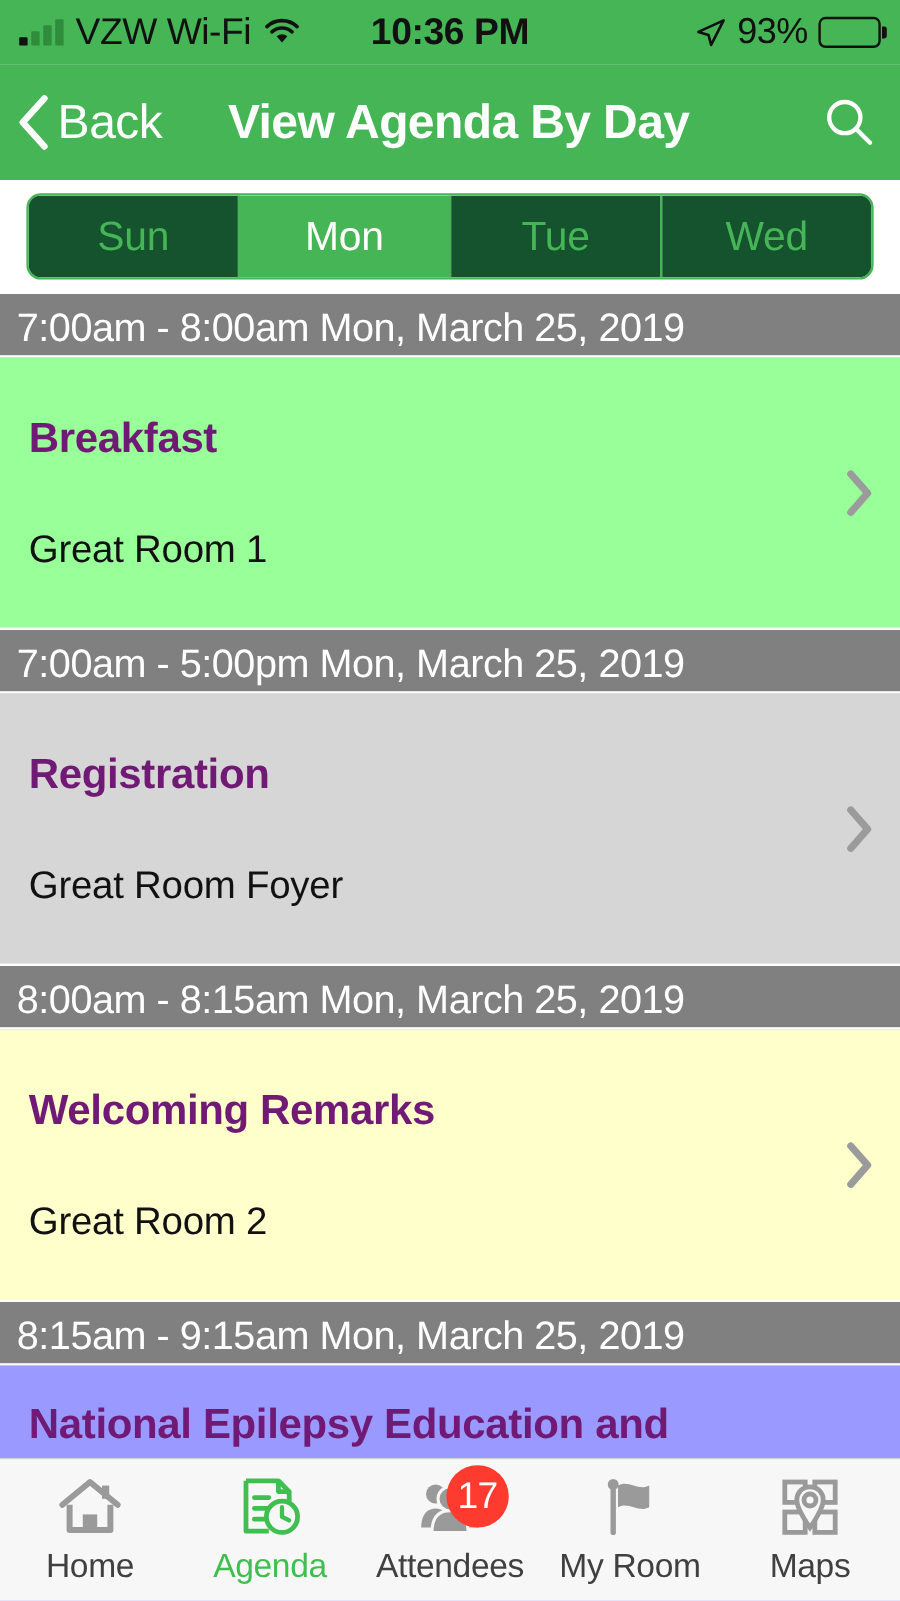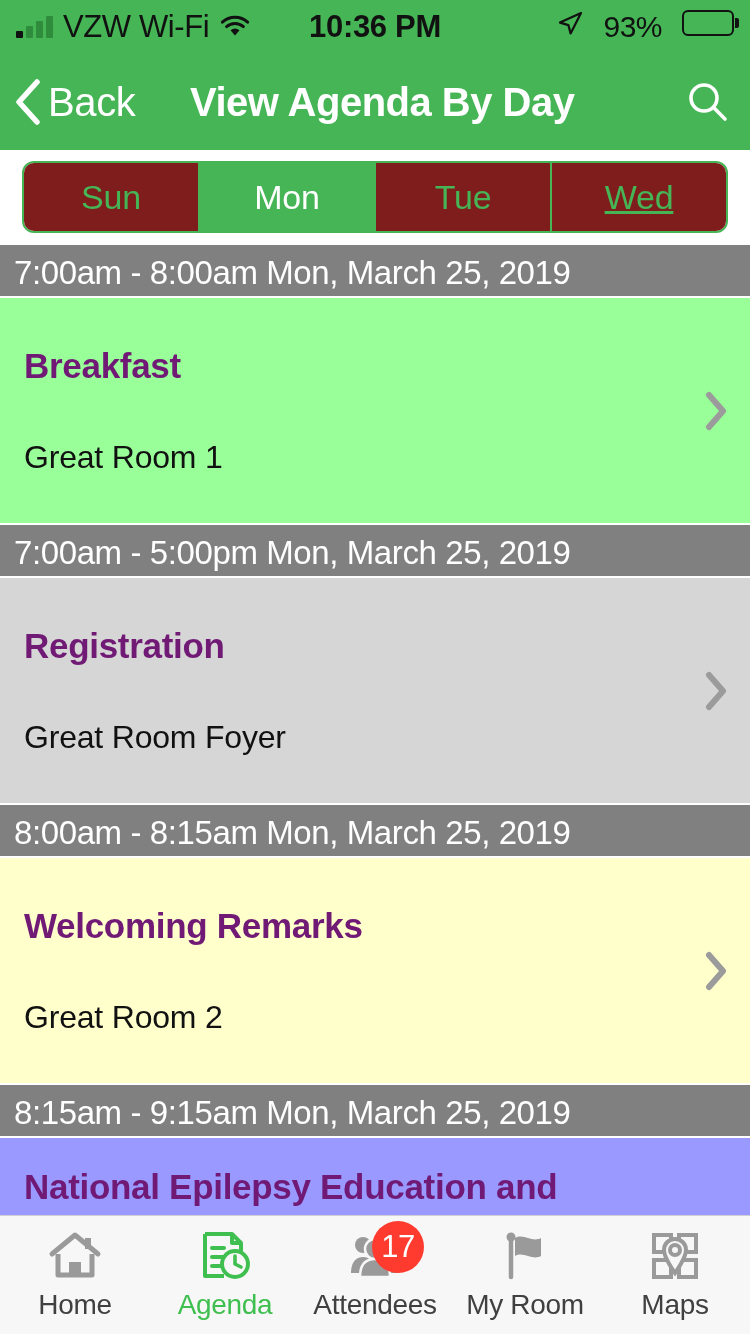--- a/index.html
+++ b/index.html
@@ -67,22 +67,23 @@
     text-align: center;
     font-size: 31px;
     font-weight: 700;
     color: #111;
     letter-spacing: -0.3px;
     pointer-events: none;
   }
 
   .status-right {
     display: flex;
+    align-items: center;
     justify-content: flex-end;
-    gap: 20px;
+    gap: 9px;
     flex: 1;
     z-index: 2;
   }
   .loc-arrow { width: 26px; height: 26px; display:block; }
   .battery-pct {
     font-size: 30px;
     font-weight: 500;
     color: #111;
     letter-spacing: -0.5px;
   }
@@ -162,26 +163,26 @@
     overflow: hidden;
     height: 72px;
   }
   .day-tab {
     flex: 1;
     display: flex;
     align-items: center;
     justify-content: center;
     font-size: 34px;
     color: #45b555;
-    background: #7f1d1d;
+    background: #14532d;
     border-right: 2.5px solid #45b555;
     cursor: pointer;
     letter-spacing: -0.2px;
   }
-  .day-tab:last-child { border-right: none; text-decoration: underline; }
+  .day-tab:last-child { border-right: none; }
   .day-tab.active {
     background: #45b555;
     color: #ffffff;
   }
 
   
   .agenda-list {
     position: absolute;
     top: 245px;
     left: 0; right: 0;

